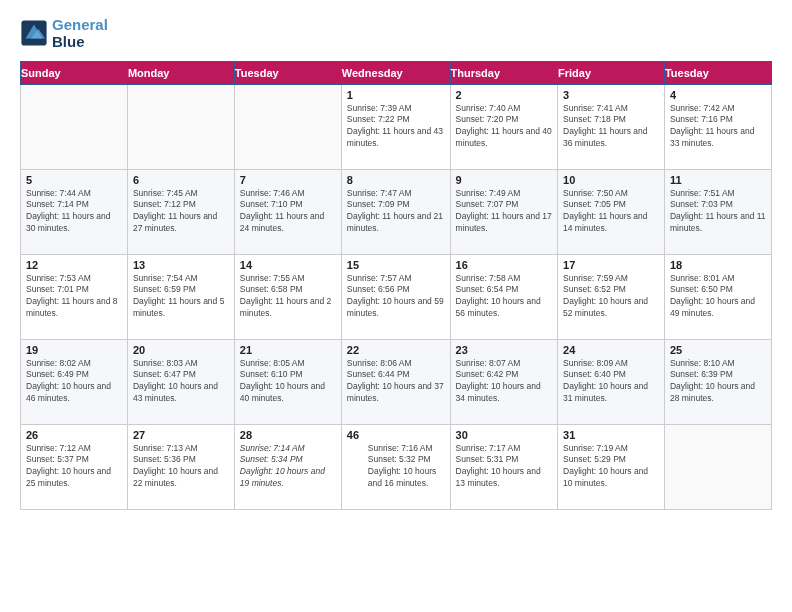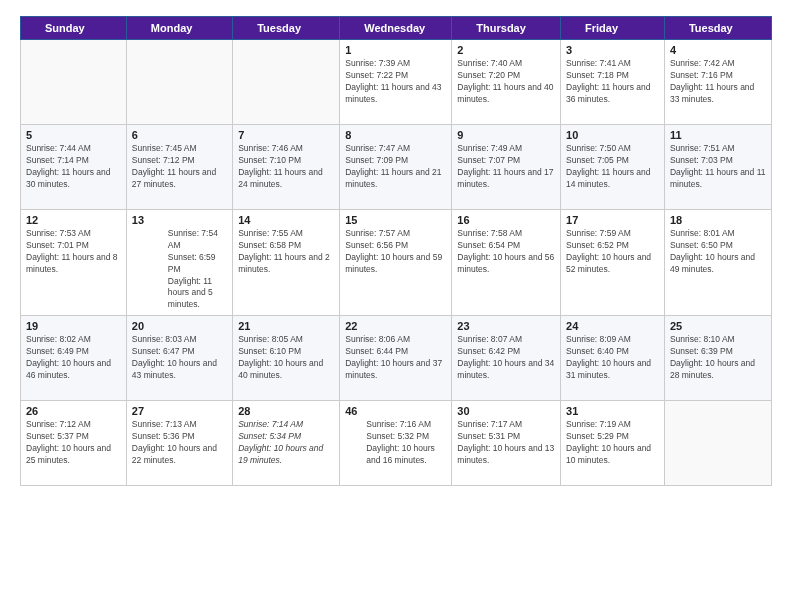--- a/index.html
+++ b/index.html
@@ -42,24 +42,24 @@
     .location {
       font-size: 14px;
       color: #555;
     }
     .calendar {
       width: 100%;
       border-collapse: collapse;
       font-size: 9.5px;
     }
     .calendar thead th {
-      background: #4c1d95;
+      background: #be185d;
       color: #fff;
       text-align: left;
-      padding: 5px 24px;
+      padding: 5px 0;
       font-size: 11px;
       font-weight: bold;
       border: 1px solid #2a5a9a;
     }
     .calendar tbody td {
       border: 1px solid #ccc;
       vertical-align: top;
       padding: 4px 5px;
       width: 113px;
       height: 85px;
@@ -80,20 +80,37 @@
       line-height: 1.4;
     }
     .empty-cell {
       background: #f9f9f9 !important;
     }
   </style>
 </head>
 <body>
 
 <div class="page">
+  <div class="header">
+    <div class="logo">
+      <svg class="logo-icon" viewBox="0 0 40 40">
+        <rect x="2" y="2" width="36" height="36" rx="4" fill="#1a3a5c"></rect>
+        <polygon points="20,8 32,28 8,28" fill="#4a90c4"></polygon>
+        <polygon points="26,14 36,28 16,28" fill="#6ab0e0" opacity="0.7"></polygon>
+      </svg>
+      <div>
+        <div style="font-size:15px;font-weight:bold;color:#1a3a5c;line-height:1.15;"><span style="color:#4a90c4;">General</span></div>
+        <div style="font-size:15px;font-weight:bold;color:#1a3a5c;line-height:1.15;">Blue</div>
+      </div>
+    </div>
+    <div class="title-area">
+      <div class="month-title"></div>
+      <div class="location"></div>
+    </div>
+  </div>
 
   <table class="calendar">
     <thead>
       <tr>
       <th>Sunday</th>
           <th>Monday</th>
           <th>Tuesday</th>
           <th>Wednesday</th>
           <th>Thursday</th>
           <th>Friday</th>
@@ -176,21 +193,21 @@
         </tr>
         <tr>
           <td>
             <div class="day-number">12</div>
             <div class="day-info" style="white-space: pre-line;">Sunrise: 7:53 AM
 Sunset: 7:01 PM
 Daylight: 11 hours and 8 minutes.</div>
           </td>
           <td>
             <div class="day-number">13</div>
-            <div class="day-info" style="white-space: pre-line; margin-left: 36px;">Sunrise: 7:54 AM
+            <div class="day-info" style="white-space: pre-line;">Sunrise: 7:54 AM
 Sunset: 6:59 PM
 Daylight: 11 hours and 5 minutes.</div>
           </td>
           <td>
             <div class="day-number">14</div>
             <div class="day-info" style="white-space: pre-line;">Sunrise: 7:55 AM
 Sunset: 6:58 PM
 Daylight: 11 hours and 2 minutes.</div>
           </td>
           <td>

